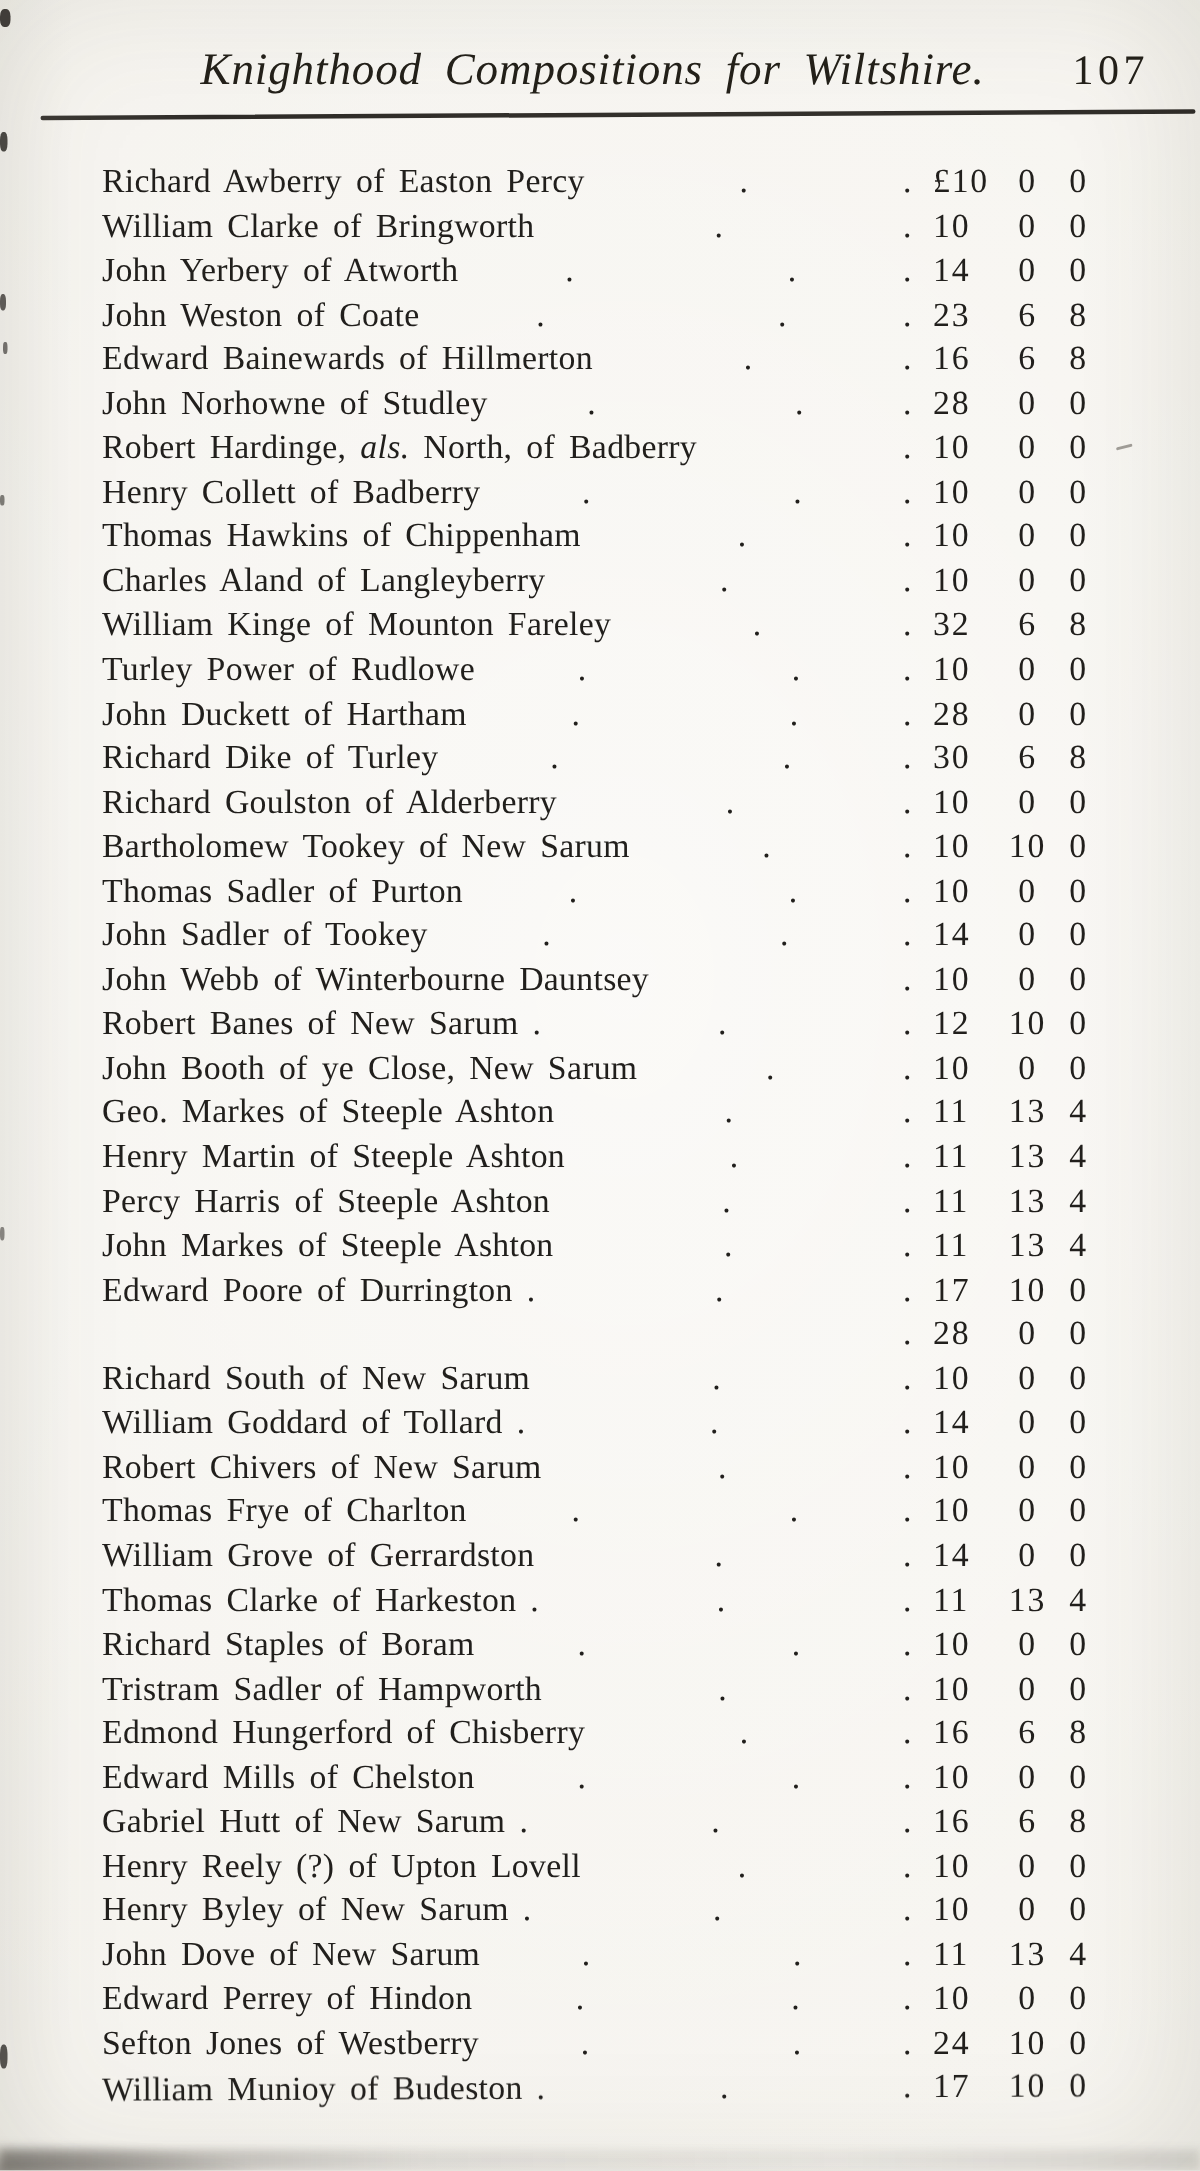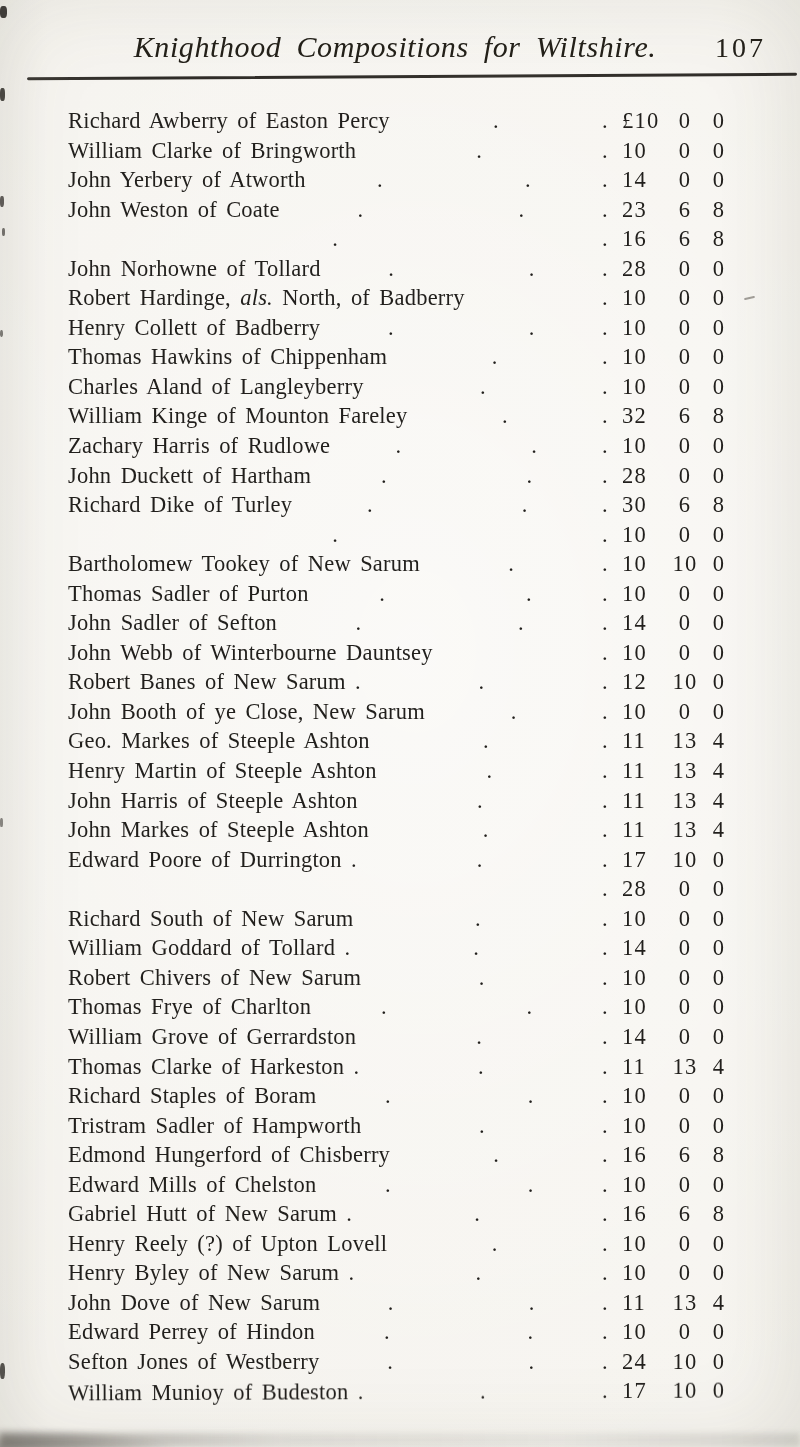--- a/index.html
+++ b/index.html
@@ -120,30 +120,31 @@
         <span class="leader">.</span>
         <span class="leader">.</span>
         <span class="amounts">
           <span class="fdot">.</span>
           <span class="pounds">23</span>
           <span class="shillings">6</span>
           <span class="pence">8</span>
         </span>
       </div>
       <div class="row">
+        <span class="name">Edward Bainewards of Hillmerton</span>
         <span class="leader">.</span>
         <span class="amounts">
           <span class="fdot">.</span>
           <span class="pounds">16</span>
           <span class="shillings">6</span>
           <span class="pence">8</span>
         </span>
       </div>
       <div class="row">
-        <span class="name">John Norhowne of Tollard</span>
+        <span class="name">John Norhowne of Studley</span>
         <span class="leader">.</span>
         <span class="leader">.</span>
         <span class="amounts">
           <span class="fdot">.</span>
           <span class="pounds">28</span>
           <span class="shillings">0</span>
           <span class="pence">0</span>
         </span>
       </div>
       <div class="row">
@@ -191,21 +192,21 @@
         <span class="name">William Kinge of Mounton Fareley</span>
         <span class="leader">.</span>
         <span class="amounts">
           <span class="fdot">.</span>
           <span class="pounds">32</span>
           <span class="shillings">6</span>
           <span class="pence">8</span>
         </span>
       </div>
       <div class="row">
-        <span class="name">Zachary Harris of Rudlowe</span>
+        <span class="name">Turley Power of Rudlowe</span>
         <span class="leader">.</span>
         <span class="leader">.</span>
         <span class="amounts">
           <span class="fdot">.</span>
           <span class="pounds">10</span>
           <span class="shillings">0</span>
           <span class="pence">0</span>
         </span>
       </div>
       <div class="row">
@@ -224,20 +225,21 @@
         <span class="leader">.</span>
         <span class="leader">.</span>
         <span class="amounts">
           <span class="fdot">.</span>
           <span class="pounds">30</span>
           <span class="shillings">6</span>
           <span class="pence">8</span>
         </span>
       </div>
       <div class="row">
+        <span class="name">Richard Goulston of Alderberry</span>
         <span class="leader">.</span>
         <span class="amounts">
           <span class="fdot">.</span>
           <span class="pounds">10</span>
           <span class="shillings">0</span>
           <span class="pence">0</span>
         </span>
       </div>
       <div class="row">
         <span class="name">Bartholomew Tookey of New Sarum</span>
@@ -254,21 +256,21 @@
         <span class="leader">.</span>
         <span class="leader">.</span>
         <span class="amounts">
           <span class="fdot">.</span>
           <span class="pounds">10</span>
           <span class="shillings">0</span>
           <span class="pence">0</span>
         </span>
       </div>
       <div class="row">
-        <span class="name">John Sadler of Sefton</span>
+        <span class="name">John Sadler of Tookey</span>
         <span class="leader">.</span>
         <span class="leader">.</span>
         <span class="amounts">
           <span class="fdot">.</span>
           <span class="pounds">14</span>
           <span class="shillings">0</span>
           <span class="pence">0</span>
         </span>
       </div>
       <div class="row">
@@ -315,21 +317,21 @@
         <span class="name">Henry Martin of Steeple Ashton</span>
         <span class="leader">.</span>
         <span class="amounts">
           <span class="fdot">.</span>
           <span class="pounds">11</span>
           <span class="shillings">13</span>
           <span class="pence">4</span>
         </span>
       </div>
       <div class="row">
-        <span class="name">John Harris of Steeple Ashton</span>
+        <span class="name">Percy Harris of Steeple Ashton</span>
         <span class="leader">.</span>
         <span class="amounts">
           <span class="fdot">.</span>
           <span class="pounds">11</span>
           <span class="shillings">13</span>
           <span class="pence">4</span>
         </span>
       </div>
       <div class="row">
         <span class="name">John Markes of Steeple Ashton</span>

